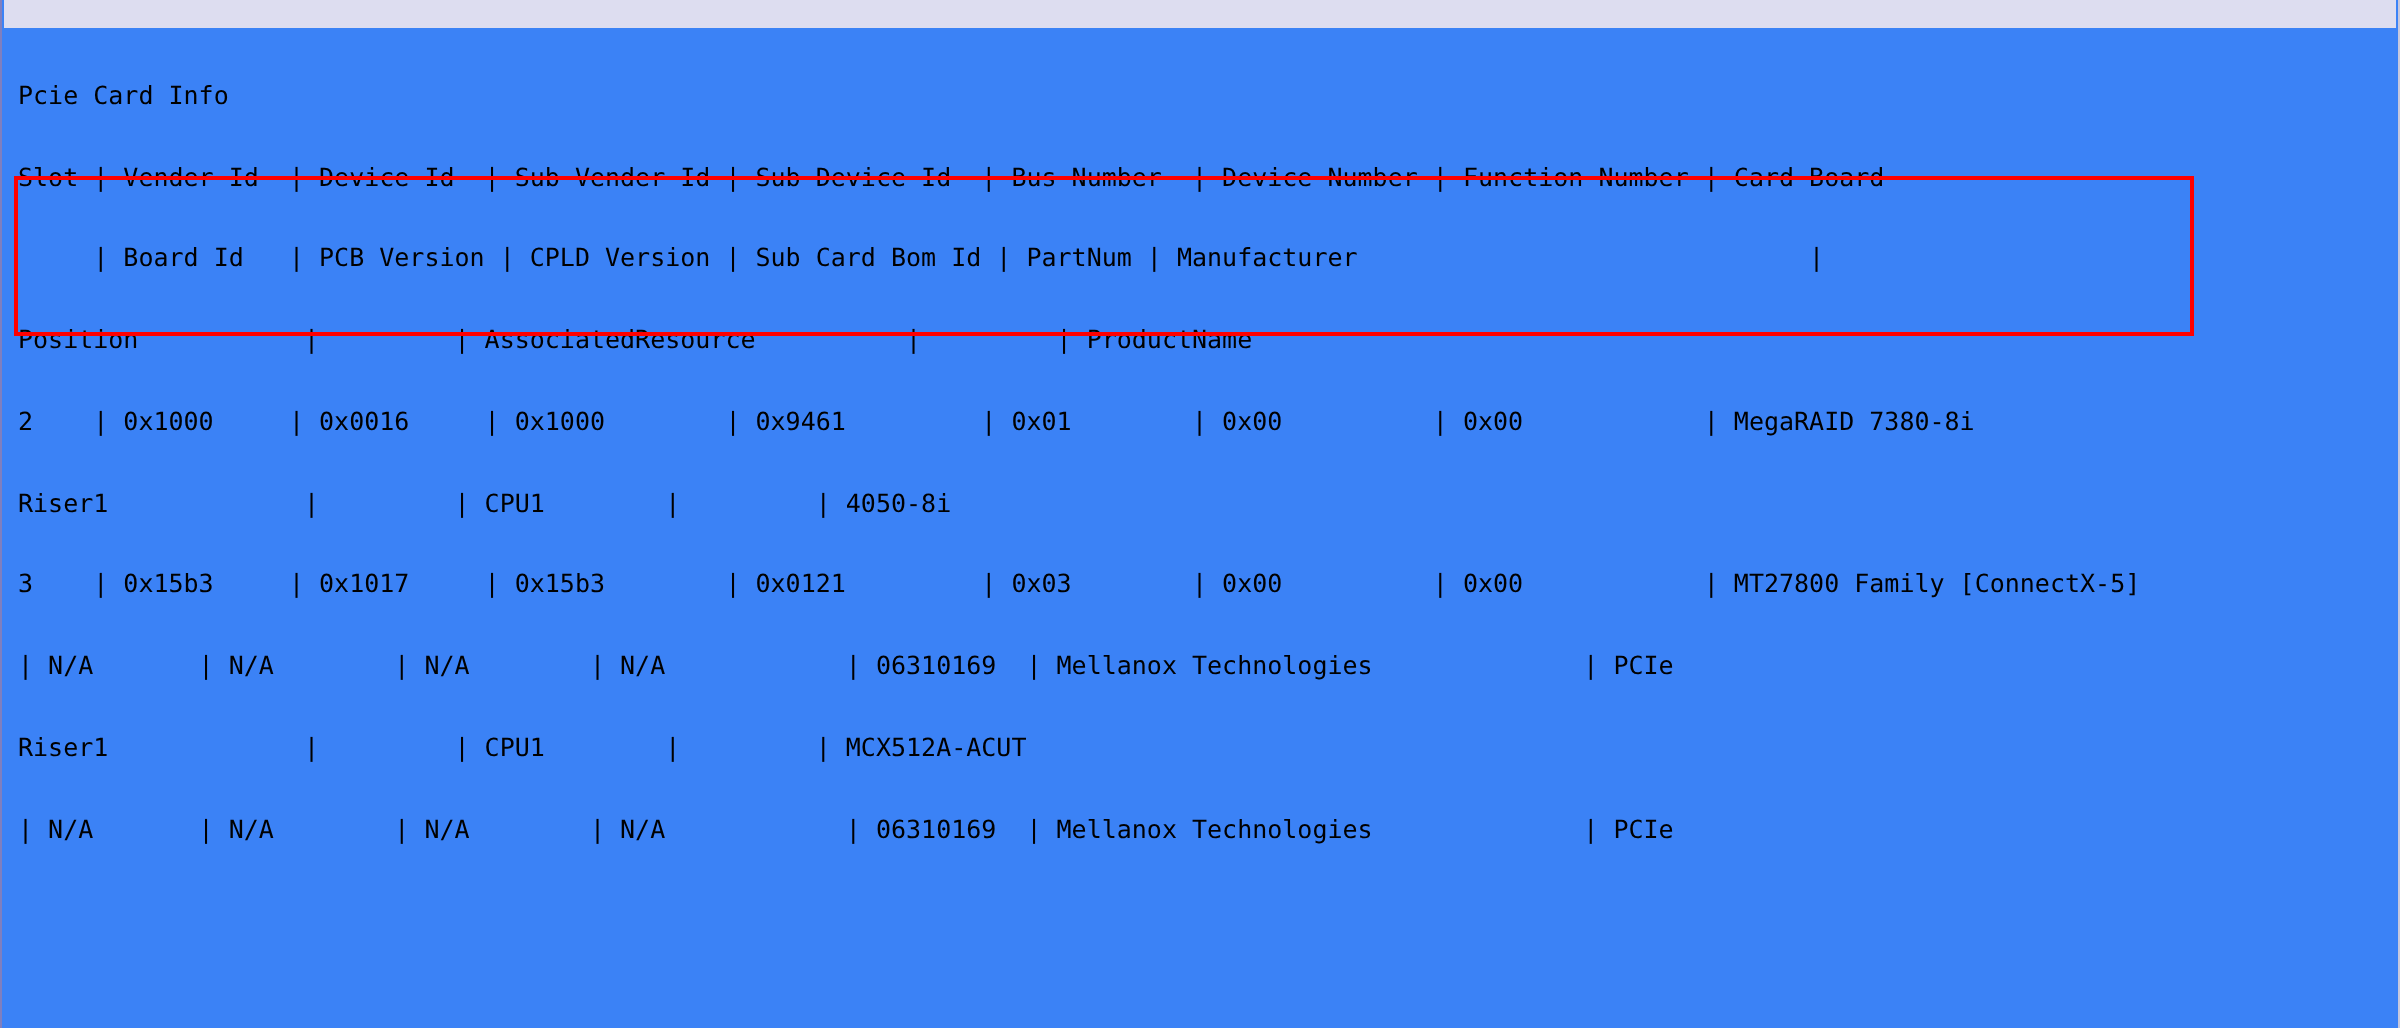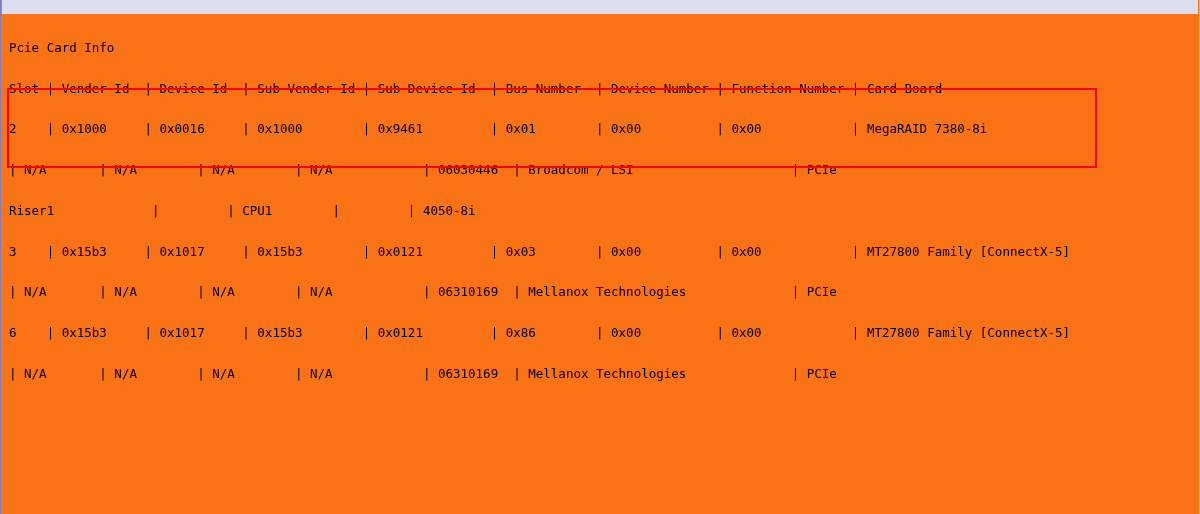--- a/index.html
+++ b/index.html
@@ -16,21 +16,21 @@
     color: #000000;
     overflow: hidden;
   }
   .terminal {
     position: relative;
     width: 1200px;
     height: 514px;
     box-sizing: border-box;
     border-left: 1px solid #7f7fbf;
     border-right: 1px solid #c8c8dc;
-    background: #f97316;
+    background: #3b82f6;
   }
   .selection-band {
     position: absolute;
     left: 1px;
     right: 1px;
     top: 0;
     height: 14px;
     background: #ddddf0;
   }
   .content {
@@ -58,26 +58,27 @@
 <body>
 
 <div class="terminal">
 
   <div class="selection-band"></div>
 
   <div class="content">
 
     <div class="line">Pcie Card Info</div>
     <div class="line">Slot | Vender Id  | Device Id  | Sub Vender Id | Sub Device Id  | Bus Number  | Device Number | Function Number | Card Board</div>
+    <div class="line">     | Board Id   | PCB Version | CPLD Version | Sub Card Bom Id | PartNum | Manufacturer                              |</div>
+    <div class="line">Position           |         | AssociatedResource          |         | ProductName</div>
     <div class="line">2    | 0x1000     | 0x0016     | 0x1000        | 0x9461         | 0x01        | 0x00          | 0x00            | MegaRAID 7380-8i</div>
-    <div class="line">| N/A       | N/A        | N/A        | N/A            | 06030446  | Broadcom / LSI                     | PCIe</div>
     <div class="line">Riser1             |         | CPU1        |         | 4050-8i</div>
     <div class="line">3    | 0x15b3     | 0x1017     | 0x15b3        | 0x0121         | 0x03        | 0x00          | 0x00            | MT27800 Family [ConnectX-5]</div>
     <div class="line">| N/A       | N/A        | N/A        | N/A            | 06310169  | Mellanox Technologies              | PCIe</div>
-    <div class="line">6    | 0x15b3     | 0x1017     | 0x15b3        | 0x0121         | 0x86        | 0x00          | 0x00            | MT27800 Family [ConnectX-5]</div>
+    <div class="line">Riser1             |         | CPU1        |         | MCX512A-ACUT</div>
     <div class="line">| N/A       | N/A        | N/A        | N/A            | 06310169  | Mellanox Technologies              | PCIe</div>
     
 
     
     
 
     
     
     
 

